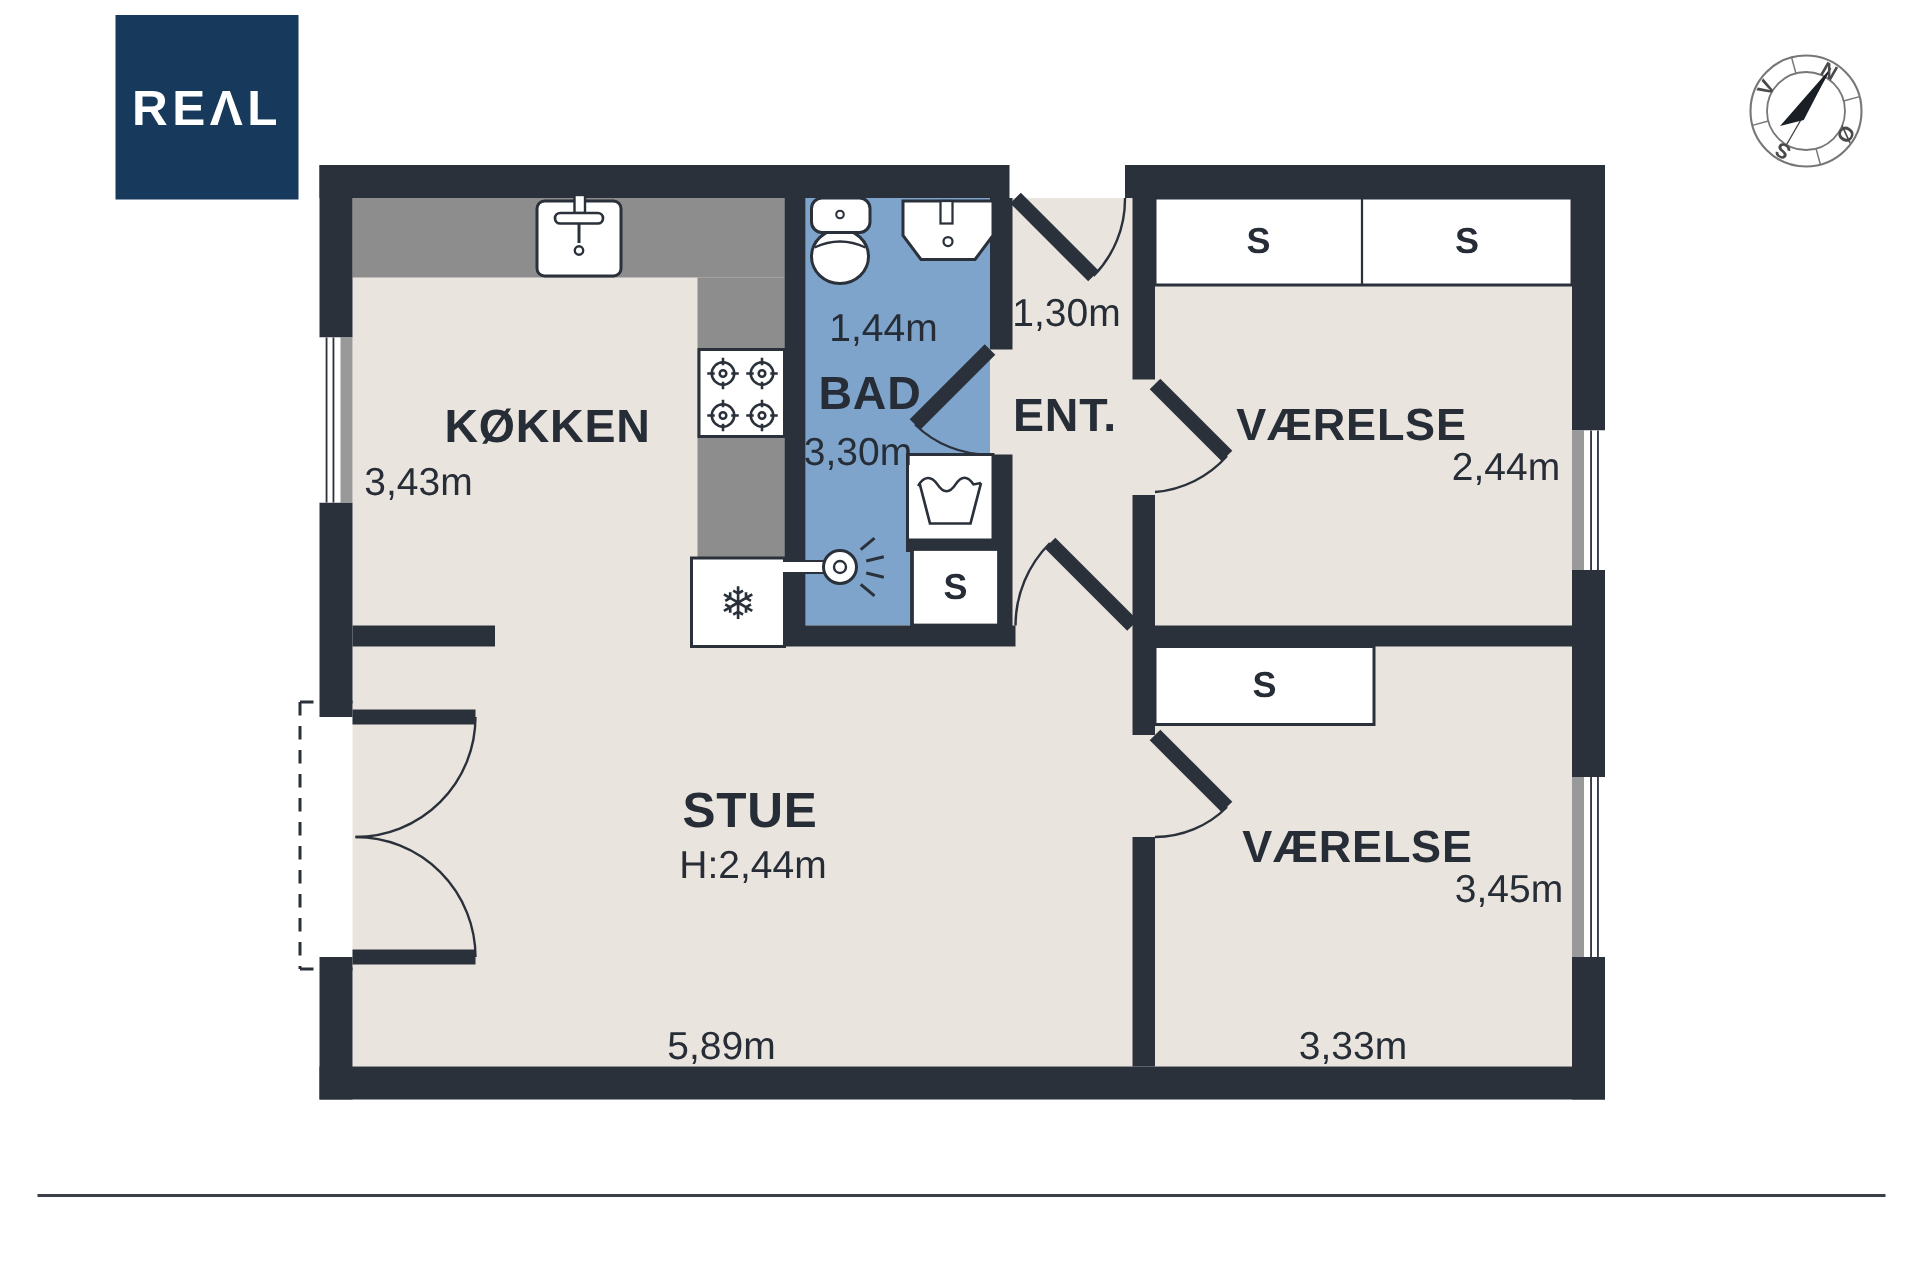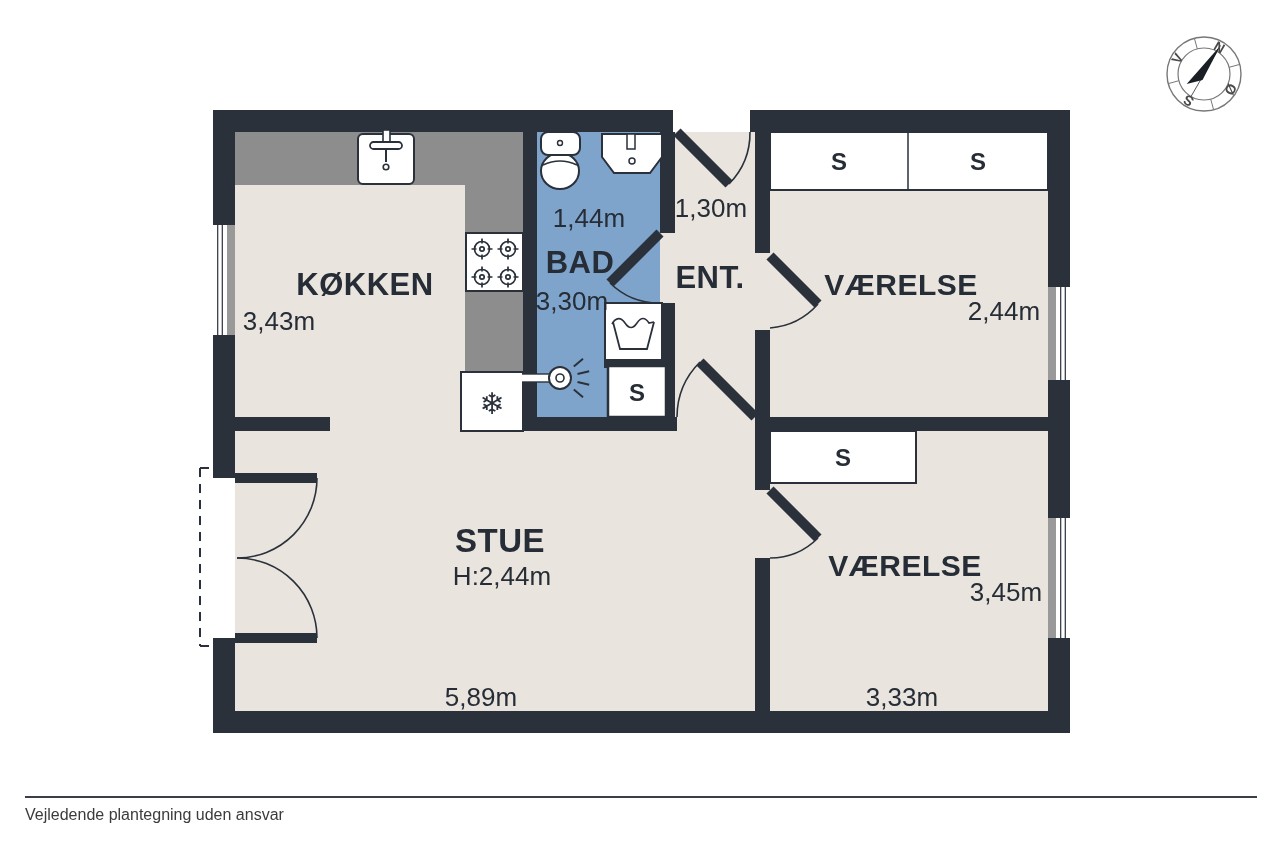--- a/index.html
+++ b/index.html
@@ -16,20 +16,23 @@
   .compass-letter{font-size:14px;font-weight:600;fill:#4a4a4a;}
   .snow{font-size:30px;fill:#2A313B;}
   .footer-line{position:absolute;left:25px;top:796px;width:1232px;height:2px;background:#3a3f47;}
   .footer-text{position:absolute;left:25px;top:806px;font-size:16px;color:#3b3b3b;}
 </style>
 </head>
 <body>
 
 <div class="page">
 
+  <div class="logo">
+    <span>REΛL</span>
+  </div>
 
   <svg class="plan-svg" width="1280" height="853" viewBox="0 0 1280 853">
 
     <g>
       <rect x="235" y="132" width="813" height="579" fill="#EAE4DE"></rect>
       <rect x="235" y="132" width="288" height="53" fill="#8D8D8D"></rect>
       <rect x="465" y="185" width="58" height="232" fill="#8D8D8D"></rect>
       <rect x="537" y="132" width="123" height="285" fill="#7FA4CB"></rect>
     </g>
 
@@ -214,14 +217,13 @@
       <line x1="16.5" y1="-28.6" x2="-13" y2="22.5" stroke="#444" stroke-width="0.9"></line>
       <polygon points="16.5,-28.6 -17.3,10 -1.5,6" fill="#1a1f26"></polygon>
       <text class="compass-letter" x="15.5" y="-26.8" transform="rotate(30 15.5 -26.8)" text-anchor="middle" dominant-baseline="central">N</text>
       <text class="compass-letter" x="26.8" y="15.5" transform="rotate(120 26.8 15.5)" text-anchor="middle" dominant-baseline="central">Ø</text>
       <text class="compass-letter" x="-15.5" y="26.8" transform="rotate(210 -15.5 26.8)" text-anchor="middle" dominant-baseline="central">S</text>
       <text class="compass-letter" x="-26.8" y="-15.5" transform="rotate(300 -26.8 -15.5)" text-anchor="middle" dominant-baseline="central">V</text>
     </g>
   </svg>
 
   <div class="footer-line"></div>
-  <div class="footer-text">Vejledende plantegning uden ansvar</div>
 </div>
 
 </body></html>

